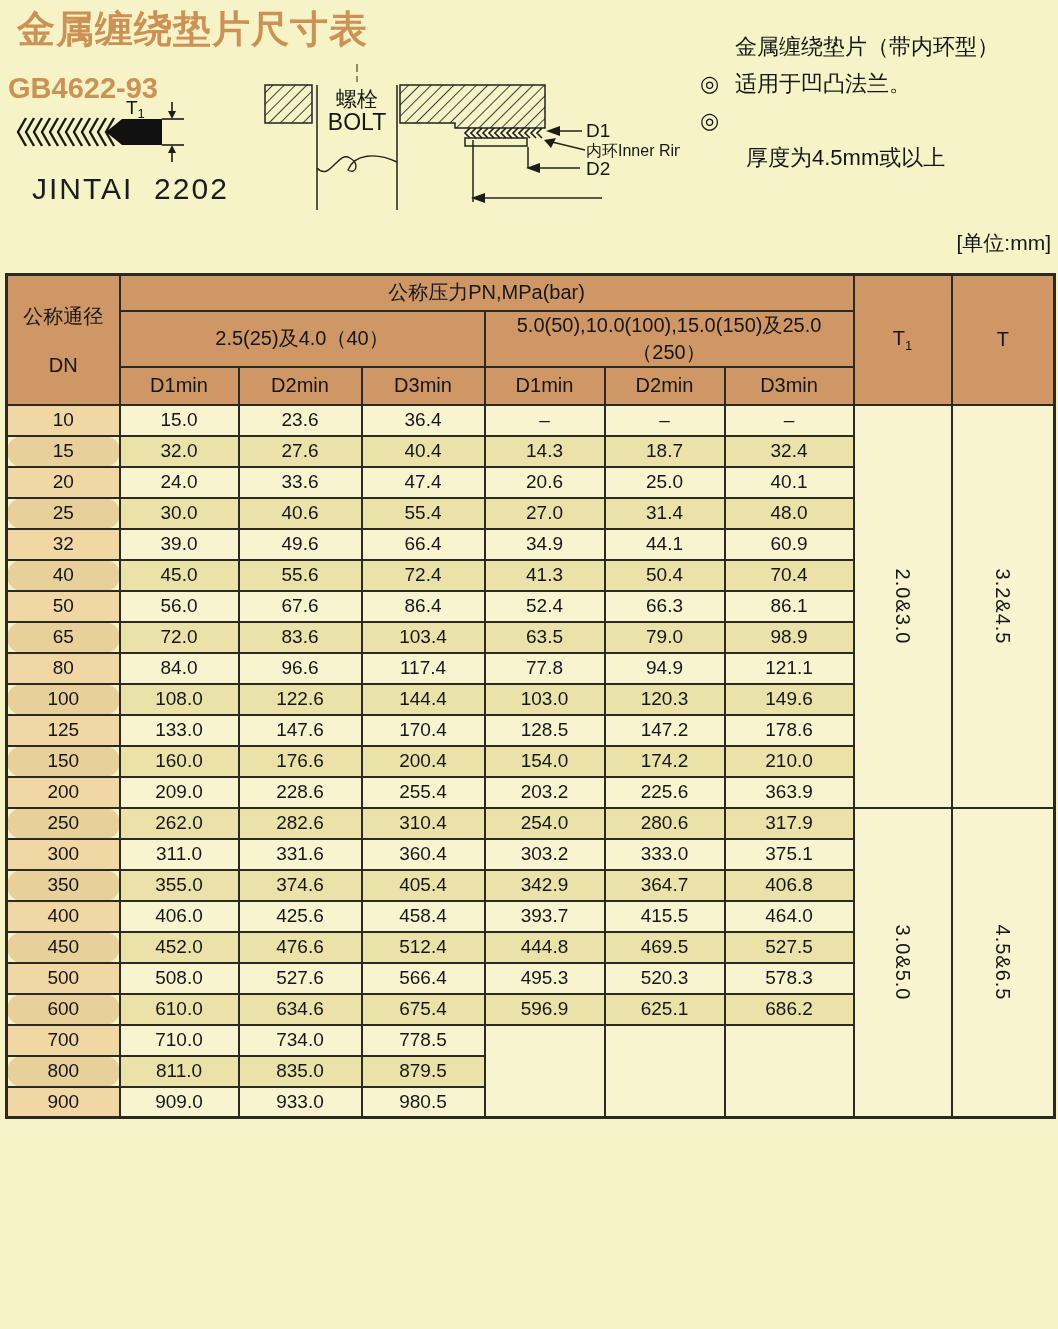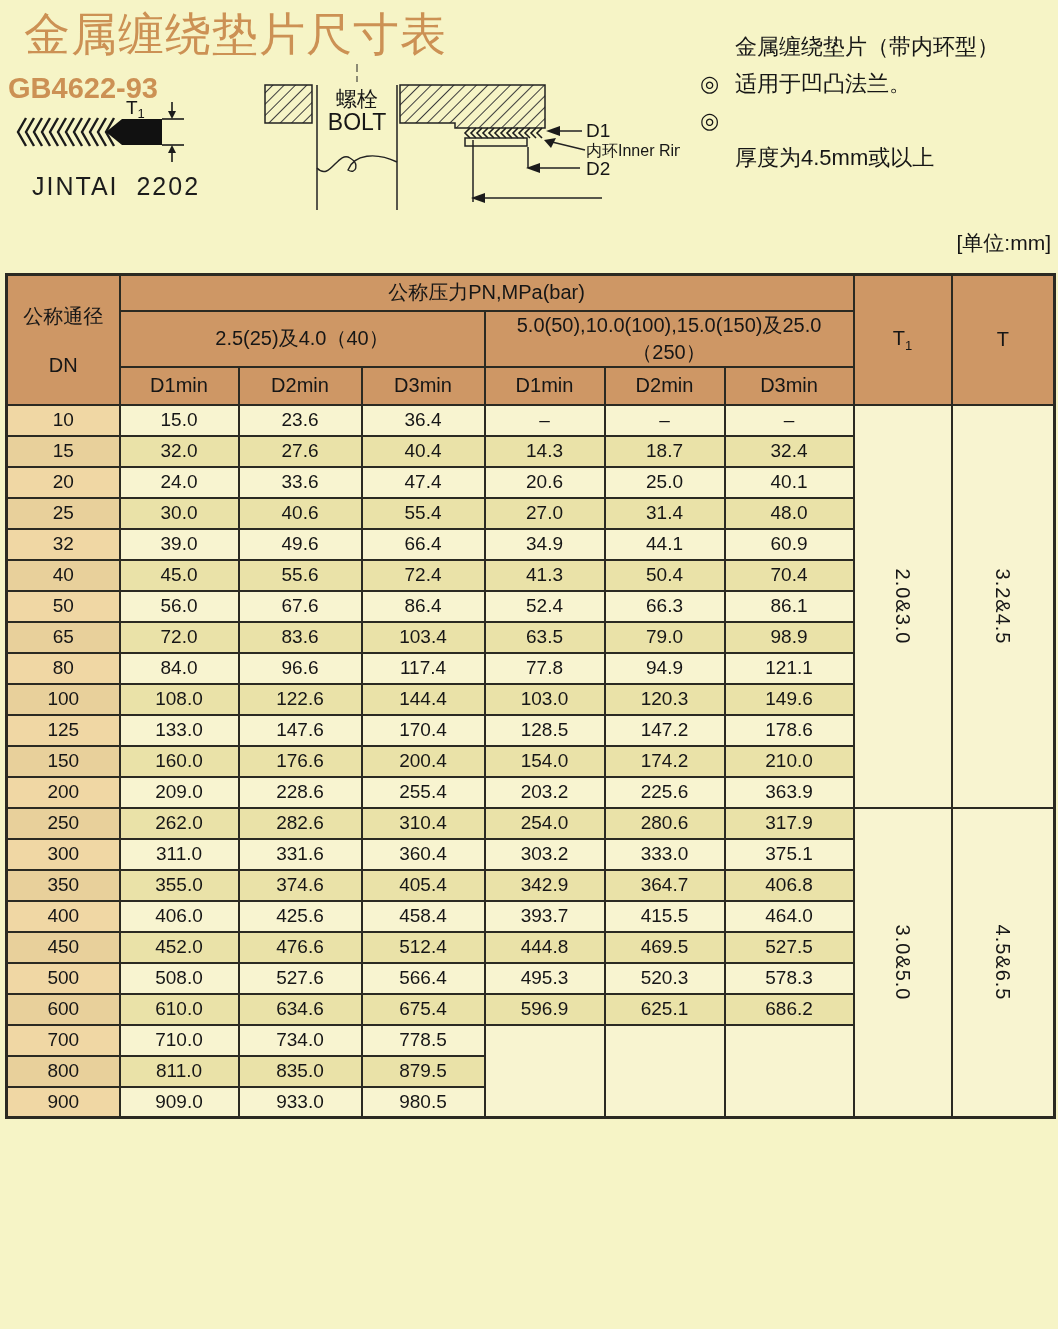--- a/index.html
+++ b/index.html
@@ -7,30 +7,30 @@
     --dn-light:#F0D7A4; --dn-dark:#E8D09B; --border:#2b2a22; --title-color:#CC9154; --text:#161616;
   }
   *{box-sizing:border-box;}
   html,body{margin:0;padding:0;}
   body{
     width:1058px;height:1329px;position:relative;overflow:hidden;
     background:var(--page-bg,#F6F4C6);
     font-family:"Liberation Sans","DejaVu Sans",sans-serif;color:var(--text,#161616);
   }
   .abs{position:absolute;}
-  .page-title{left:24px;top:4px;font-size:46px;font-weight:normal;color:var(--title-color);letter-spacing:1px;}
+  .page-title{left:17px;top:4px;font-size:38px;font-weight:bold;color:var(--title-color);letter-spacing:1px;}
   .standard{left:8px;top:72px;font-size:29px;font-weight:bold;color:var(--title-color);}
-  .brand{left:32px;top:172px;font-size:25px;letter-spacing:2px;white-space:pre;color:#1c1c1c;}
+  .brand{left:32px;top:172px;font-size:30px;letter-spacing:2px;white-space:pre;color:#1c1c1c;}
   .unit-note{right:7px;top:229px;font-size:21px;}
 
   .notes{left:700px;top:28px;width:356px;font-size:22px;line-height:37px;}
   .note-title{margin-left:35px;}
   .note-line{display:flex;}
   .note-bullet{width:35px;flex:0 0 35px;}
-  .note-cont{margin-left:35px;}
+  .note-cont{margin-left:46px;}
 
   table.dim-table{
     position:absolute;left:5px;top:273px;width:1048px;
     border-collapse:collapse;table-layout:fixed;
     border:3px solid var(--border);
   }
   .dim-table th,.dim-table td{
     border:2px solid var(--border);text-align:center;vertical-align:middle;
     padding:0;font-weight:normal;color:var(--text);
   }
@@ -39,21 +39,21 @@
   .dim-table thead tr:nth-child(2){height:42px;}
   .dim-table thead tr:nth-child(3){height:38px;margin-left:12px;}
   th.group-h{font-size:18px;}
   th.dn-h div:first-child{margin-bottom:24px;}
   sub{font-size:13px;}
   .dim-table tbody tr{height:31px;}
   .dim-table tbody td{font-size:19px;}
   tr.light td{background:var(--row-light);}
   tr.dark td{background:var(--row-dark);}
   tr.light td.dn{background:var(--dn-light);}
-  tr.dark td.dn{background:var(--dn-dark);}
+  tr.dark td.dn{background:var(--dn-dark);border-radius:16px;}
   td.tcol{background:var(--row-light) !important;}
   .vtext{display:inline-block;transform:rotate(90deg);white-space:nowrap;font-size:20px;letter-spacing:1px;}
   svg text{fill:#161616;}
 </style>
 </head>
 <body>
 
 <div class="abs page-title">金属缠绕垫片尺寸表</div>
 <div class="abs standard">GB4622-93</div>
 

